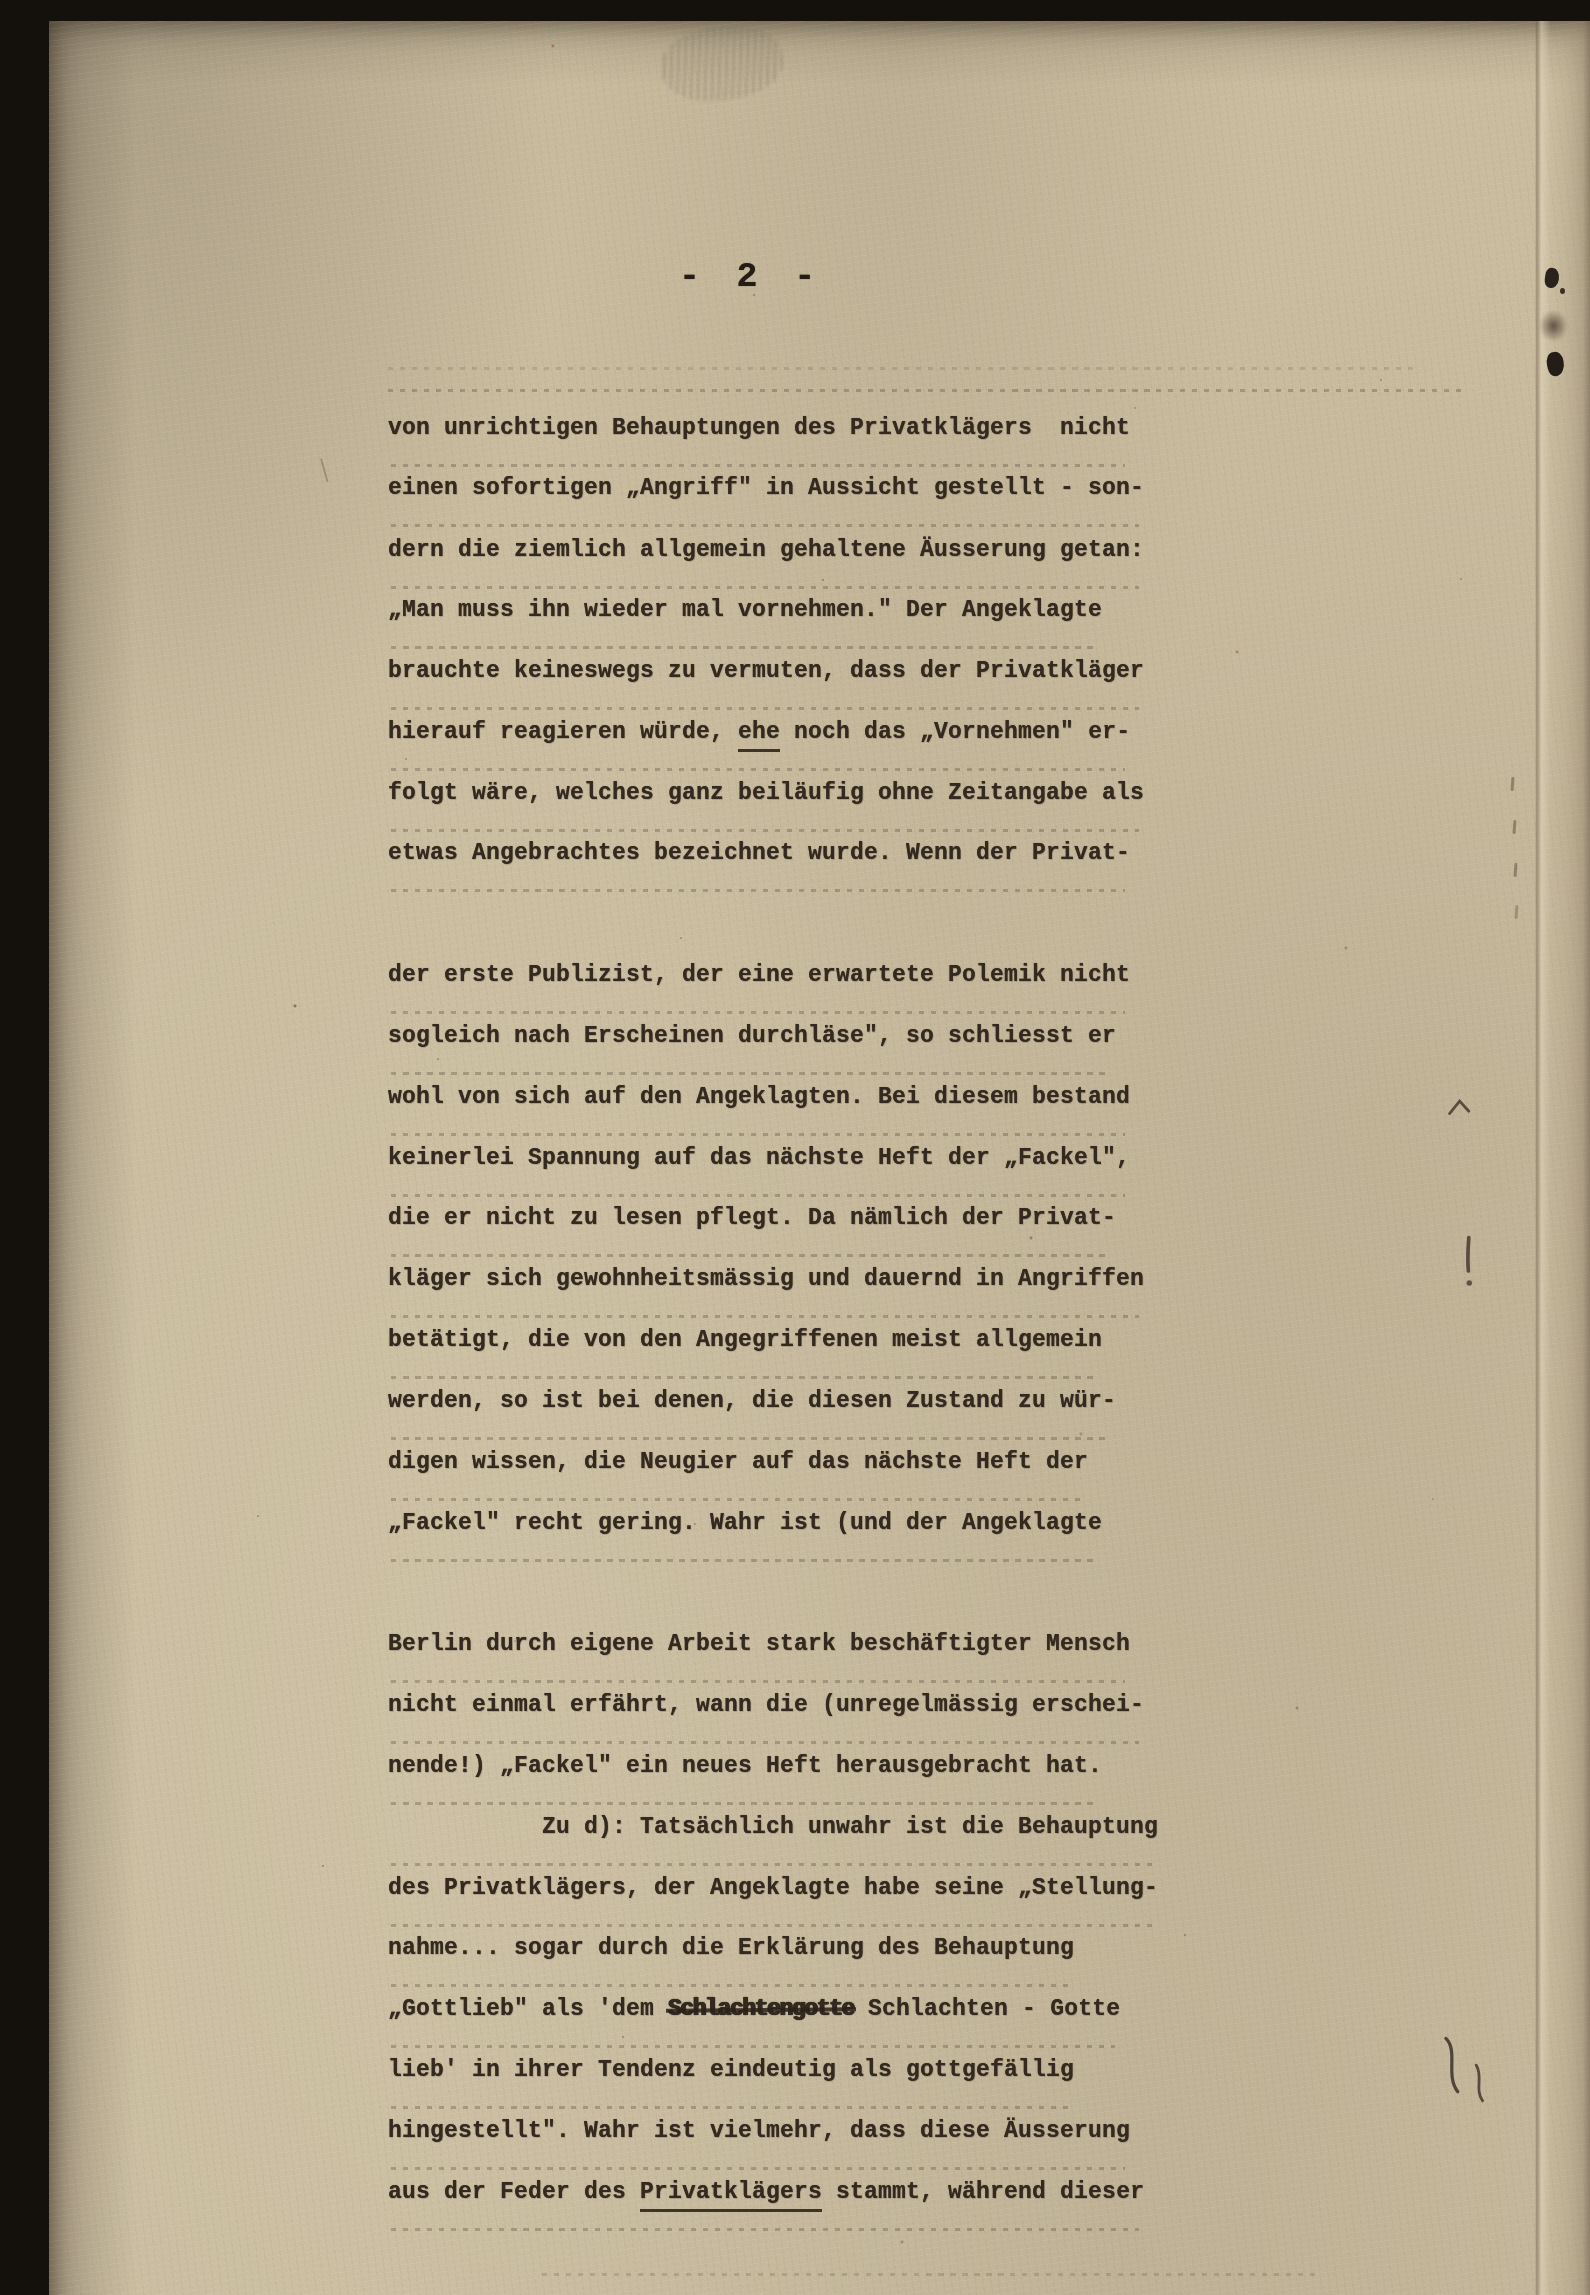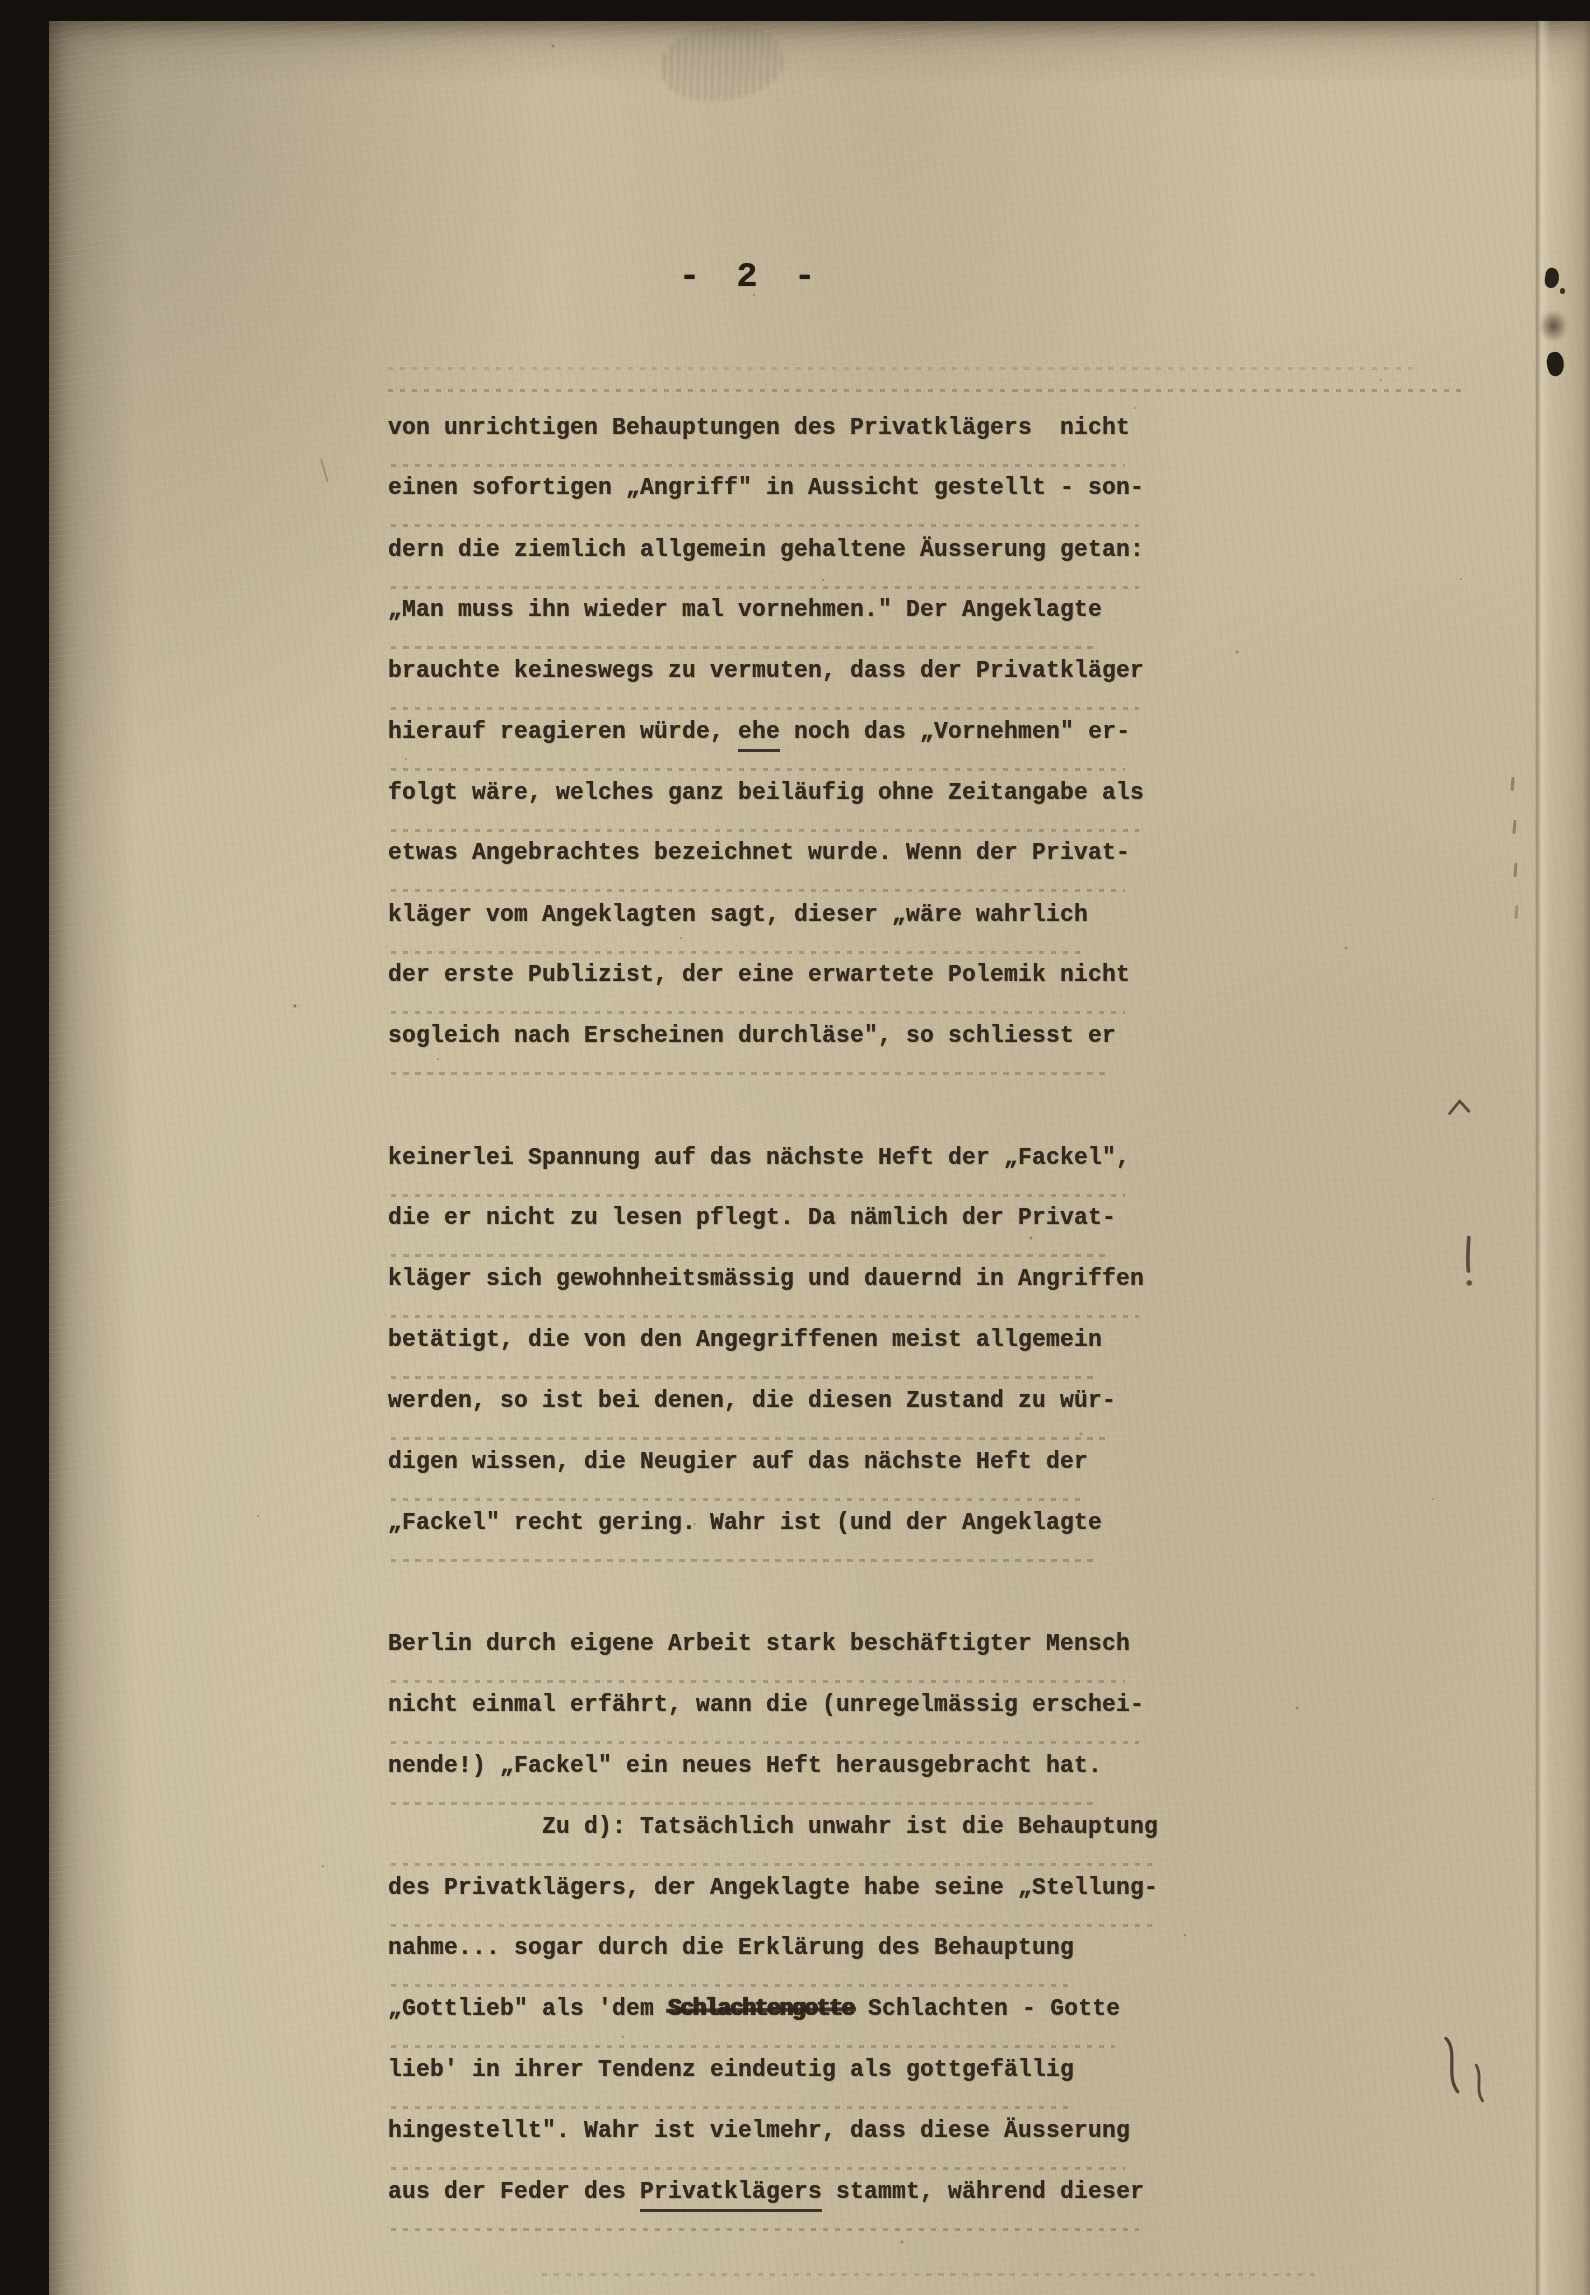--- a/index.html
+++ b/index.html
@@ -100,23 +100,23 @@
   <div class="ghost-row" style="left:542px;top:2273px;width:780px;opacity:.35"></div>
 
   <div class="line" style="top:417px">von unrichtigen Behauptungen des Privatklägers  nicht</div>
   <div class="line" style="top:477px">einen sofortigen „Angriff" in Aussicht gestellt - son-</div>
   <div class="line" style="top:539px">dern die ziemlich allgemein gehaltene Äusserung getan:</div>
   <div class="line" style="top:599px">„Man muss ihn wieder mal vornehmen." Der Angeklagte</div>
   <div class="line" style="top:660px">brauchte keineswegs zu vermuten, dass der Privatkläger</div>
   <div class="line" style="top:782px">folgt wäre, welches ganz beiläufig ohne Zeitangabe als</div>
   <div class="line" style="top:721px"><span>hierauf reagieren würde, </span><span class="u">ehe</span><span> noch das „Vornehmen" er-</span></div>
   <div class="line" style="top:842px">etwas Angebrachtes bezeichnet wurde. Wenn der Privat-</div>
-  <div class="line" style="top:904px">kläger vom Angeklagten sagt, dieser „wäre wahrlich</div>
   <div class="line" style="top:964px">der erste Publizist, der eine erwartete Polemik nicht</div>
   <div class="line" style="top:1025px">sogleich nach Erscheinen durchläse", so schliesst er</div>
+  <div class="line" style="top:1086px">wohl von sich auf den Angeklagten. Bei diesem bestand</div>
   <div class="line" style="top:1147px">keinerlei Spannung auf das nächste Heft der „Fackel",</div>
   <div class="line" style="top:1207px">die er nicht zu lesen pflegt. Da nämlich der Privat-</div>
   <div class="line" style="top:1268px">kläger sich gewohnheitsmässig und dauernd in Angriffen</div>
   <div class="line" style="top:1329px">betätigt, die von den Angegriffenen meist allgemein</div>
   <div class="line" style="top:1390px">werden, so ist bei denen, die diesen Zustand zu wür-</div>
   <div class="line" style="top:1451px">digen wissen, die Neugier auf das nächste Heft der</div>
   <div class="line" style="top:1512px">„Fackel" recht gering. Wahr ist (und der Angeklagte</div>
   <div class="line" style="top:1633px">Berlin durch eigene Arbeit stark beschäftigter Mensch</div>
   <div class="line" style="top:1694px">nicht einmal erfährt, wann die (unregelmässig erschei-</div>
   <div class="line" style="top:1755px">nende!) „Fackel" ein neues Heft herausgebracht hat.</div>

